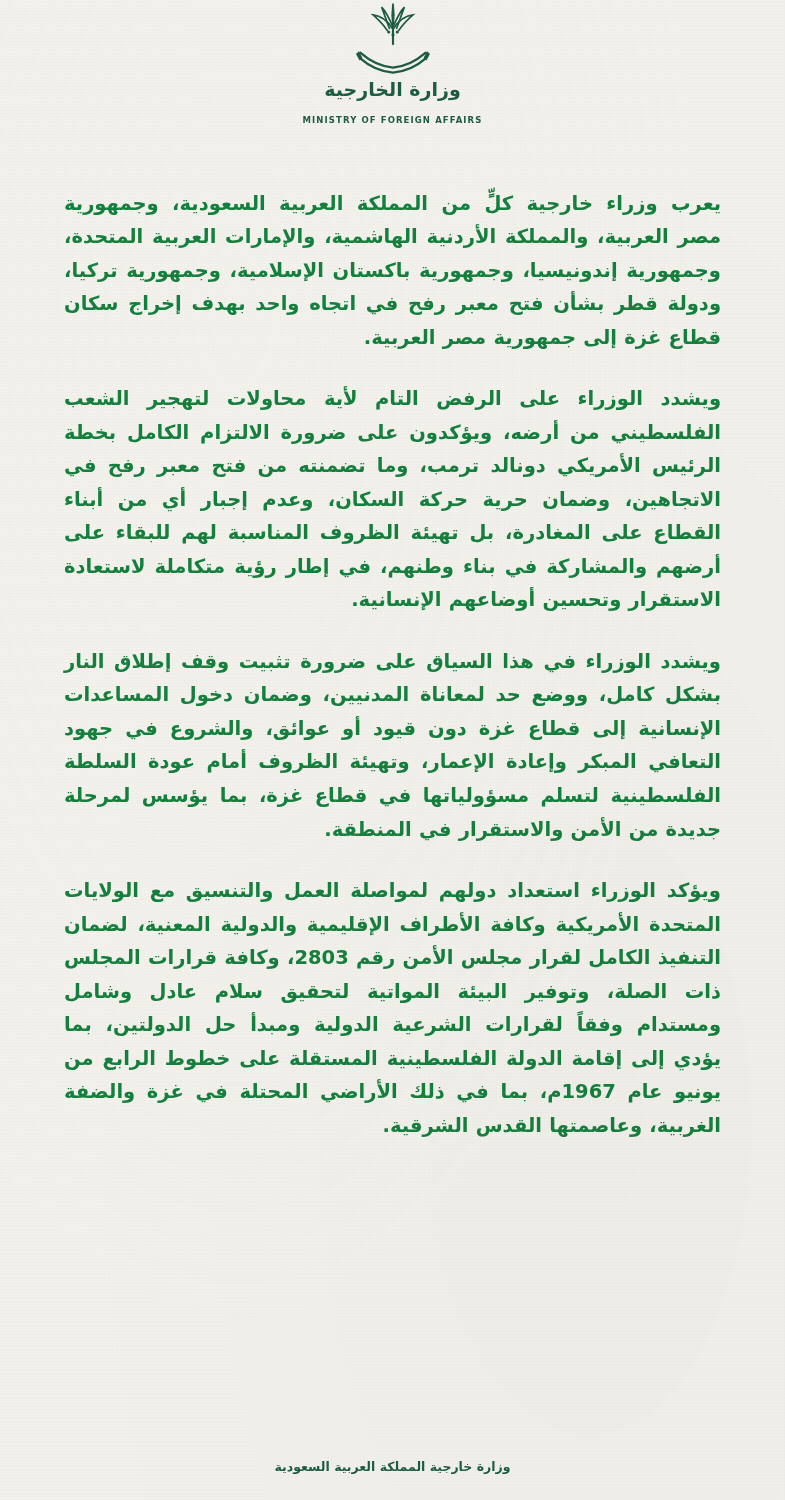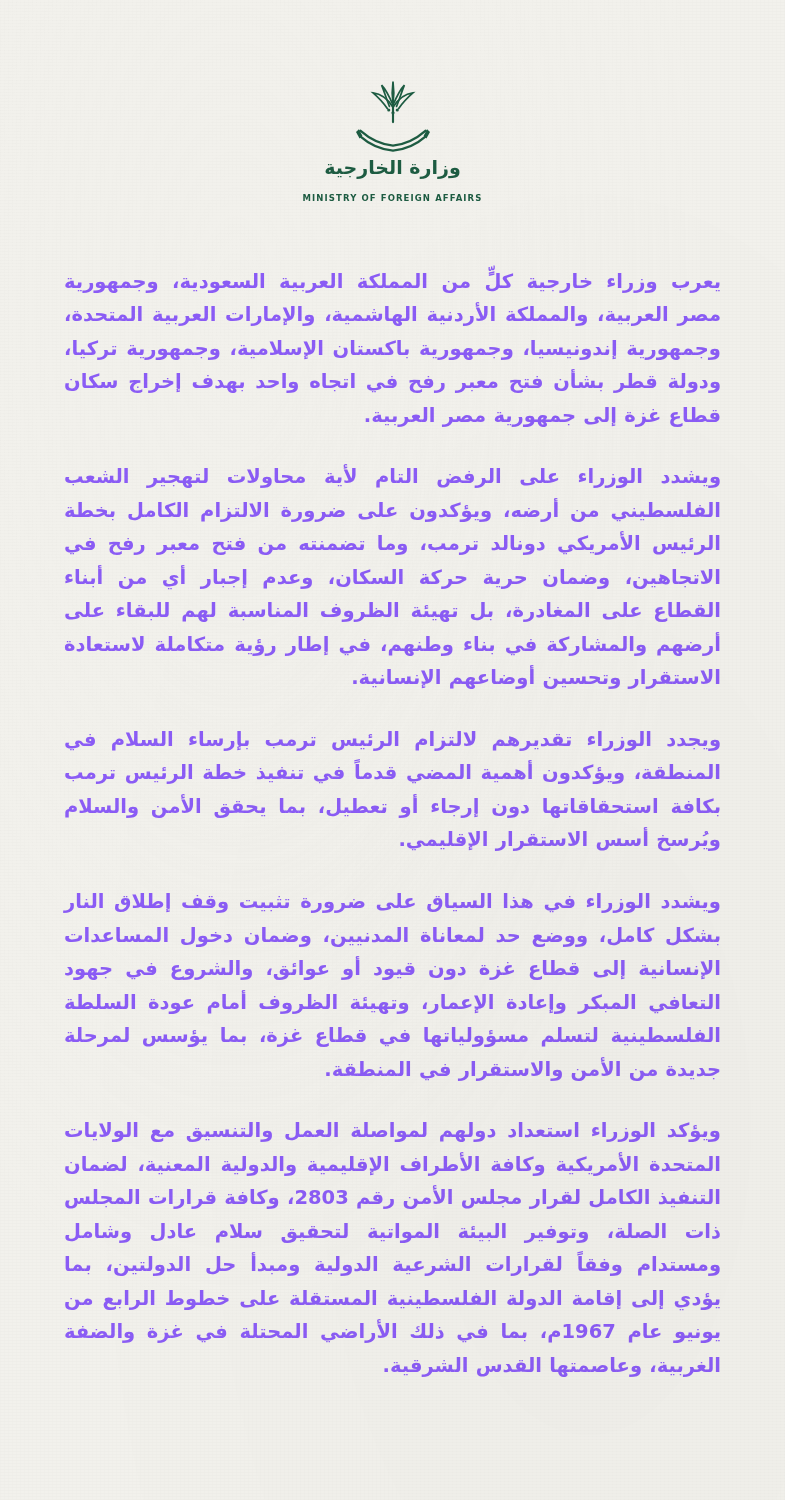--- a/index.html
+++ b/index.html
@@ -30,21 +30,20 @@
   }
   .page {
     position: relative;
     width: 785px;
     height: 1500px;
     box-sizing: border-box;
     padding: 0;
   }
   
   .header {
-    padding-top: 78px;
     display: flex;
     flex-direction: column;
     align-items: center;
   }
   .emblem {
     width: 86px;
     height: 74px;
     display: block;
   }
   .emblem-wordmark-ar {
@@ -66,21 +65,21 @@
   
   .content {
     margin-top: 62px;
     padding: 0 64px;
   }
   .para {
     font-size: 19.5px;
     line-height: 1.72;
     text-align: justify;
     text-align-last: right;
-    color: #8b5cf6;
+    color: #15803d;
     margin: 0 0 28px 0;
     font-weight: 600;
     letter-spacing: 0;
     word-spacing: 0.5px;
   }
   .para:last-child { margin-bottom: 12px; }
 
   
   .footer {
     position: absolute;
@@ -122,18 +121,18 @@
         <path d="M108 72 L112 76 L107 85 L103 81 Z" fill="#1d5c42" stroke="none"></path>
       </g>
     </svg>
     <div class="emblem-wordmark-ar">وزارة الخارجية</div>
     <div class="emblem-wordmark-en">MINISTRY OF FOREIGN AFFAIRS</div>
   </div>
 
   <div class="content">
     <p class="para">يعرب وزراء خارجية كلٍّ من المملكة العربية السعودية، وجمهورية مصر العربية، والمملكة الأردنية الهاشمية، والإمارات العربية المتحدة، وجمهورية إندونيسيا، وجمهورية باكستان الإسلامية، وجمهورية تركيا، ودولة قطر بشأن فتح معبر رفح في اتجاه واحد بهدف إخراج سكان قطاع غزة إلى جمهورية مصر العربية.</p>
     <p class="para">ويشدد الوزراء على الرفض التام لأية محاولات لتهجير الشعب الفلسطيني من أرضه، ويؤكدون على ضرورة الالتزام الكامل بخطة الرئيس الأمريكي دونالد ترمب، وما تضمنته من فتح معبر رفح في الاتجاهين، وضمان حرية حركة السكان، وعدم إجبار أي من أبناء القطاع على المغادرة، بل تهيئة الظروف المناسبة لهم للبقاء على أرضهم والمشاركة في بناء وطنهم، في إطار رؤية متكاملة لاستعادة الاستقرار وتحسين أوضاعهم الإنسانية.</p>
-    <p class="para">ويجدد الوزراء تقديرهم لالتزام الرئيس ترمب بإرساء السلام في المنطقة، ويؤكدون أهمية المضي قدماً في تنفيذ خطة الرئيس ترمب بكافة استحقاقاتها دون إرجاء أو تعطيل، بما يحقق الأمن والسلام ويُرسخ أسس الاستقرار الإقليمي.</p>
     <p class="para">ويشدد الوزراء في هذا السياق على ضرورة تثبيت وقف إطلاق النار بشكل كامل، ووضع حد لمعاناة المدنيين، وضمان دخول المساعدات الإنسانية إلى قطاع غزة دون قيود أو عوائق، والشروع في جهود التعافي المبكر وإعادة الإعمار، وتهيئة الظروف أمام عودة السلطة الفلسطينية لتسلم مسؤولياتها في قطاع غزة، بما يؤسس لمرحلة جديدة من الأمن والاستقرار في المنطقة.</p>
     <p class="para">ويؤكد الوزراء استعداد دولهم لمواصلة العمل والتنسيق مع الولايات المتحدة الأمريكية وكافة الأطراف الإقليمية والدولية المعنية، لضمان التنفيذ الكامل لقرار مجلس الأمن رقم 2803، وكافة قرارات المجلس ذات الصلة، وتوفير البيئة المواتية لتحقيق سلام عادل وشامل ومستدام وفقاً لقرارات الشرعية الدولية ومبدأ حل الدولتين، بما يؤدي إلى إقامة الدولة الفلسطينية المستقلة على خطوط الرابع من يونيو عام 1967م، بما في ذلك الأراضي المحتلة في غزة والضفة الغربية، وعاصمتها القدس الشرقية.</p>
   </div>
 
+  <div class="footer">وزارة خارجية المملكة العربية السعودية</div>
 </div>
 
 </body></html>

